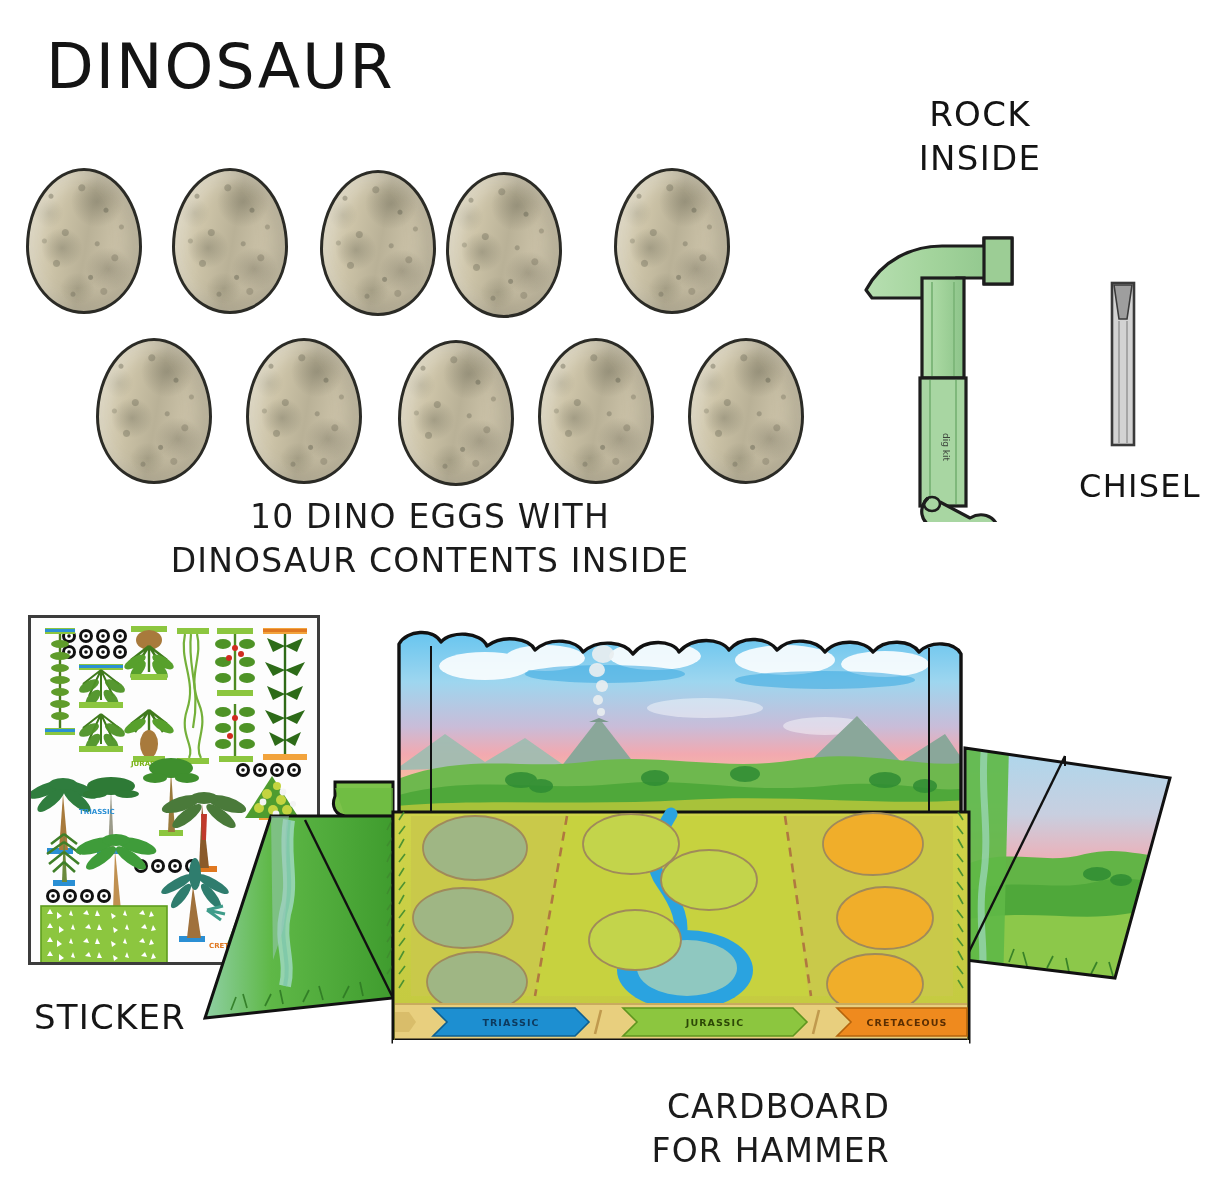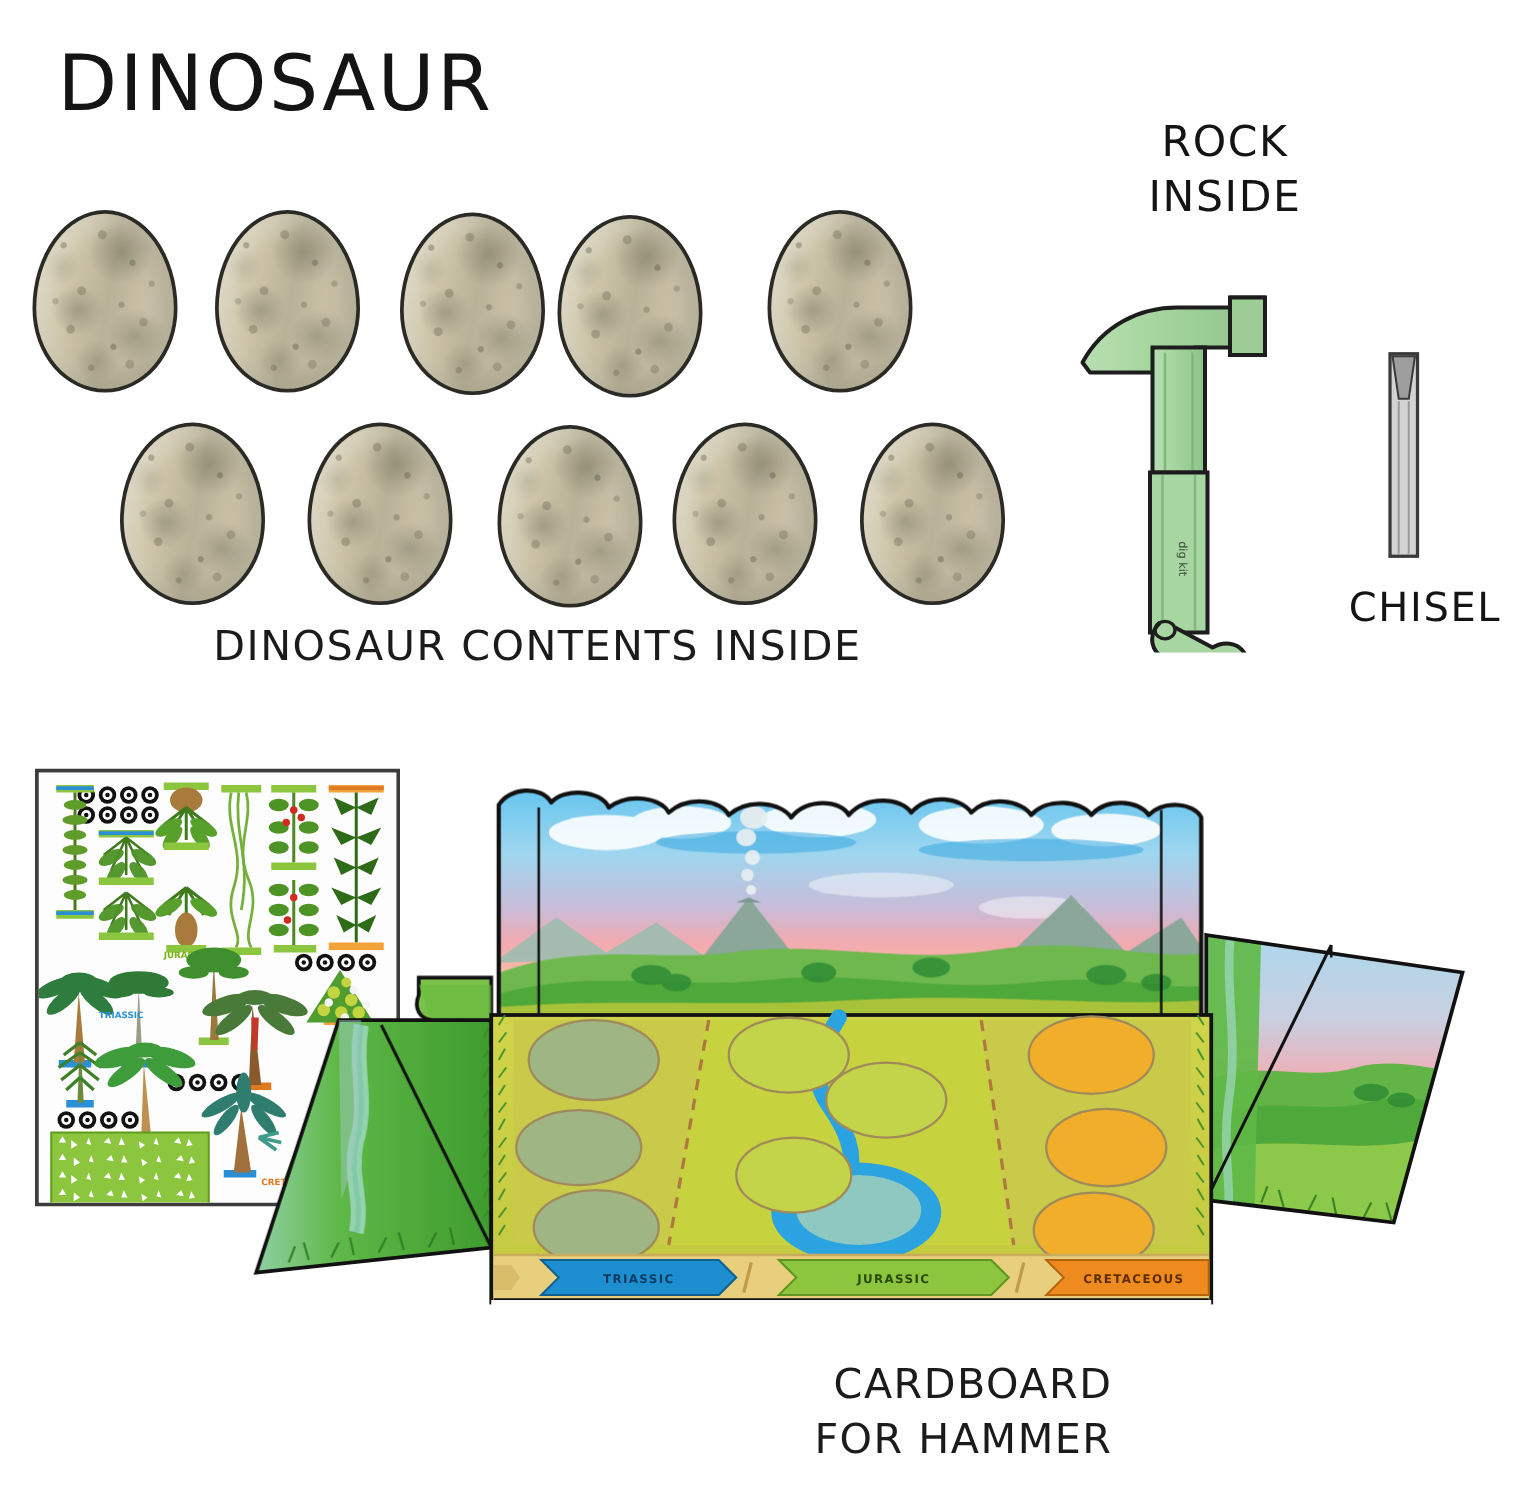--- a/index.html
+++ b/index.html
@@ -125,20 +125,21 @@
   <div class="egg" style="left:446px; top:172px;"></div>
   <div class="egg" style="left:614px; top:168px;"></div>
 
   <div class="egg" style="left:96px;  top:338px;"></div>
   <div class="egg" style="left:246px; top:338px;"></div>
   <div class="egg" style="left:398px; top:340px;"></div>
   <div class="egg" style="left:538px; top:338px;"></div>
   <div class="egg" style="left:688px; top:338px;"></div>
 
   <div class="hand" id="eggs-caption">
+    <div>10 DINO EGGS WITH</div>
     <div>DINOSAUR CONTENTS INSIDE</div>
   </div>
 </div>
 
 <div id="tools-group">
 
   <div class="hand" id="rock-hammer-label">
     <div>ROCK</div>
     <div>INSIDE</div>
   </div>
@@ -548,20 +549,21 @@
             <path d="M82,337 l5,3 l-4,3 z"></path>
           <path d="M96,334 l2,6 l-4,-1 z"></path>
             <path d="M110,338 l4,-4 l2,5 z"></path>
             <path d="M122,335 l3,5 l-5,1 z"></path>
         </g>
       </g>
     </svg>
   </div>
 
   <div class="hand" id="sticker-sheet-label">
+    <div>STICKER</div>
   </div>
 </div>
 
 <div id="diorama-group">
   <svg width="1010" height="440" viewBox="0 0 1010 440">
     <defs>
 
       <linearGradient id="skyG" x1="0" y1="0" x2="0" y2="1">
         <stop offset="0%" stop-color="#5ec2ef"></stop>
         <stop offset="26%" stop-color="#9ed6ef"></stop>

